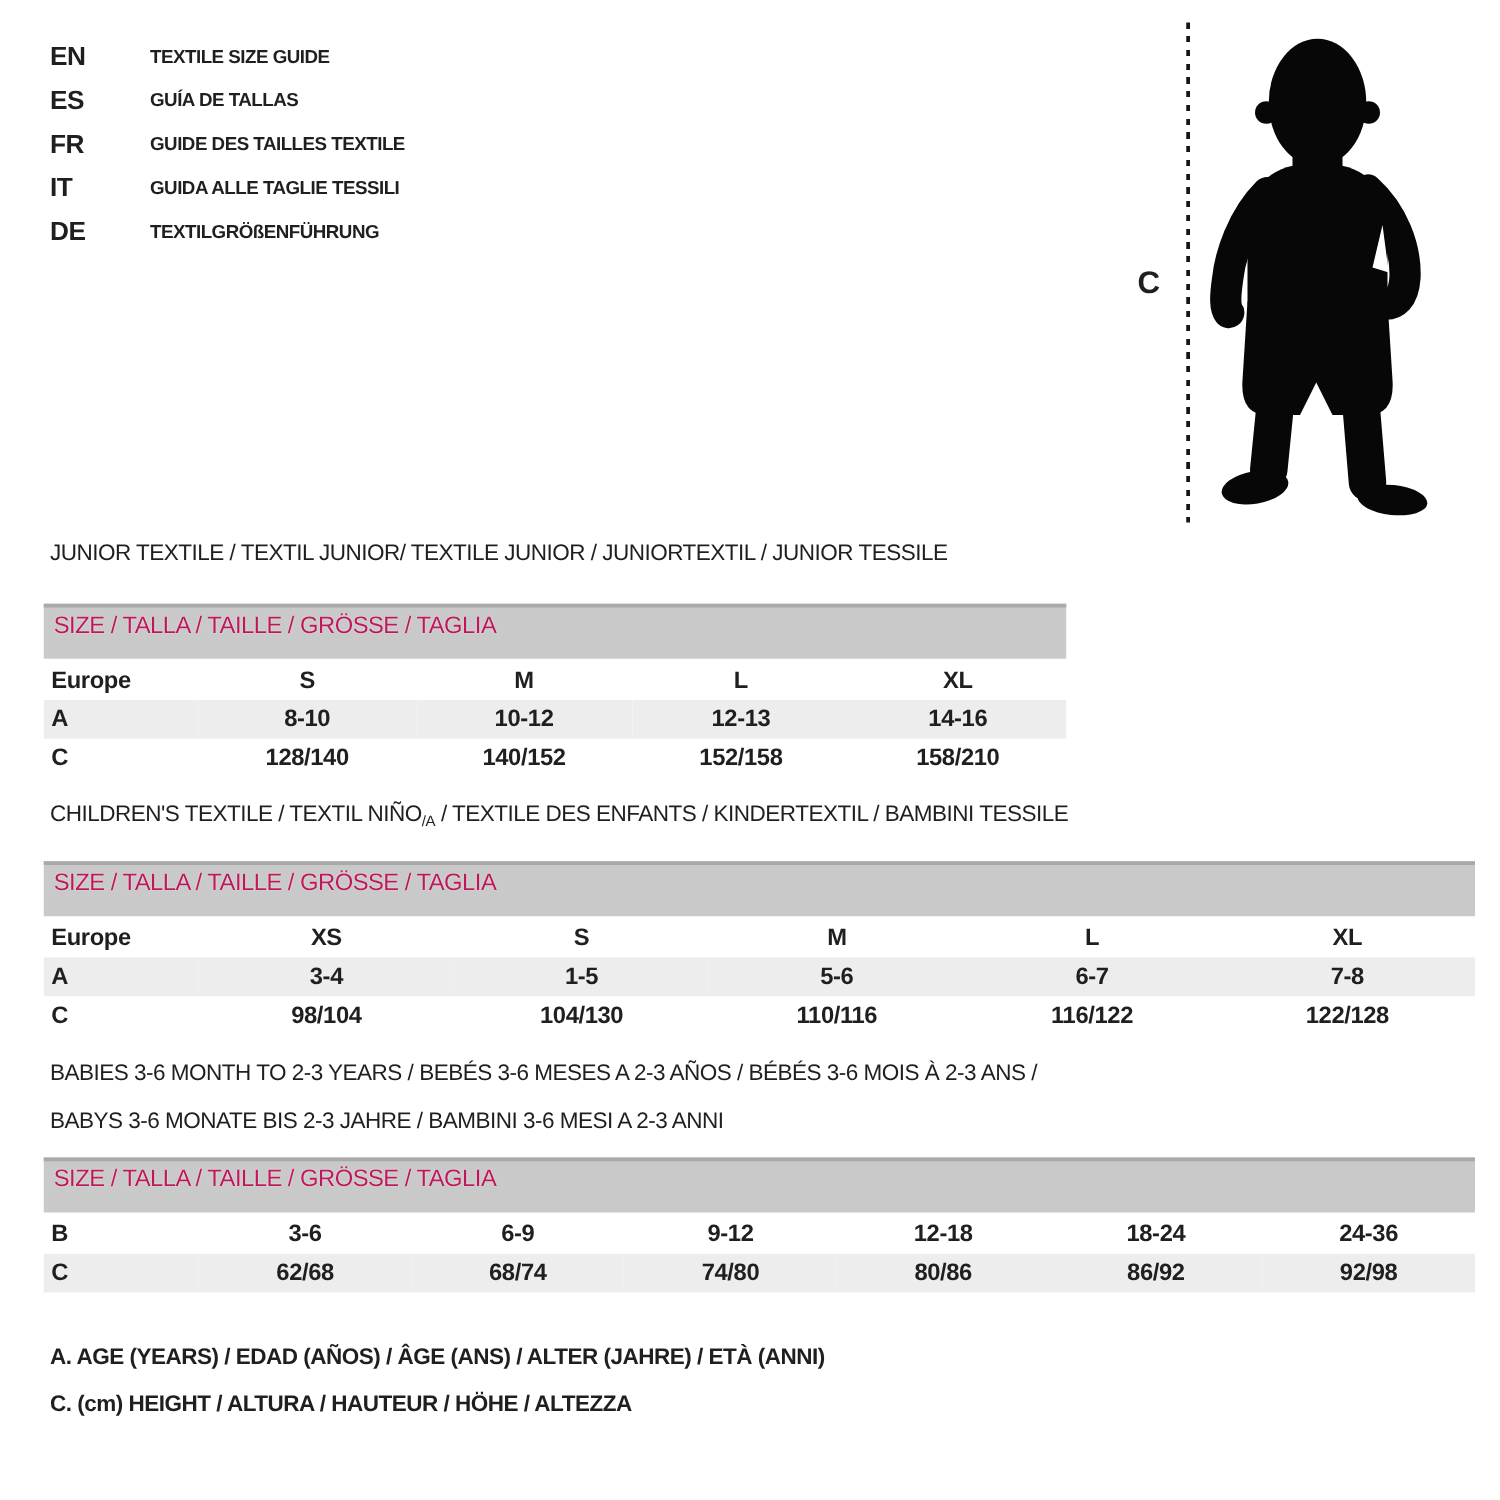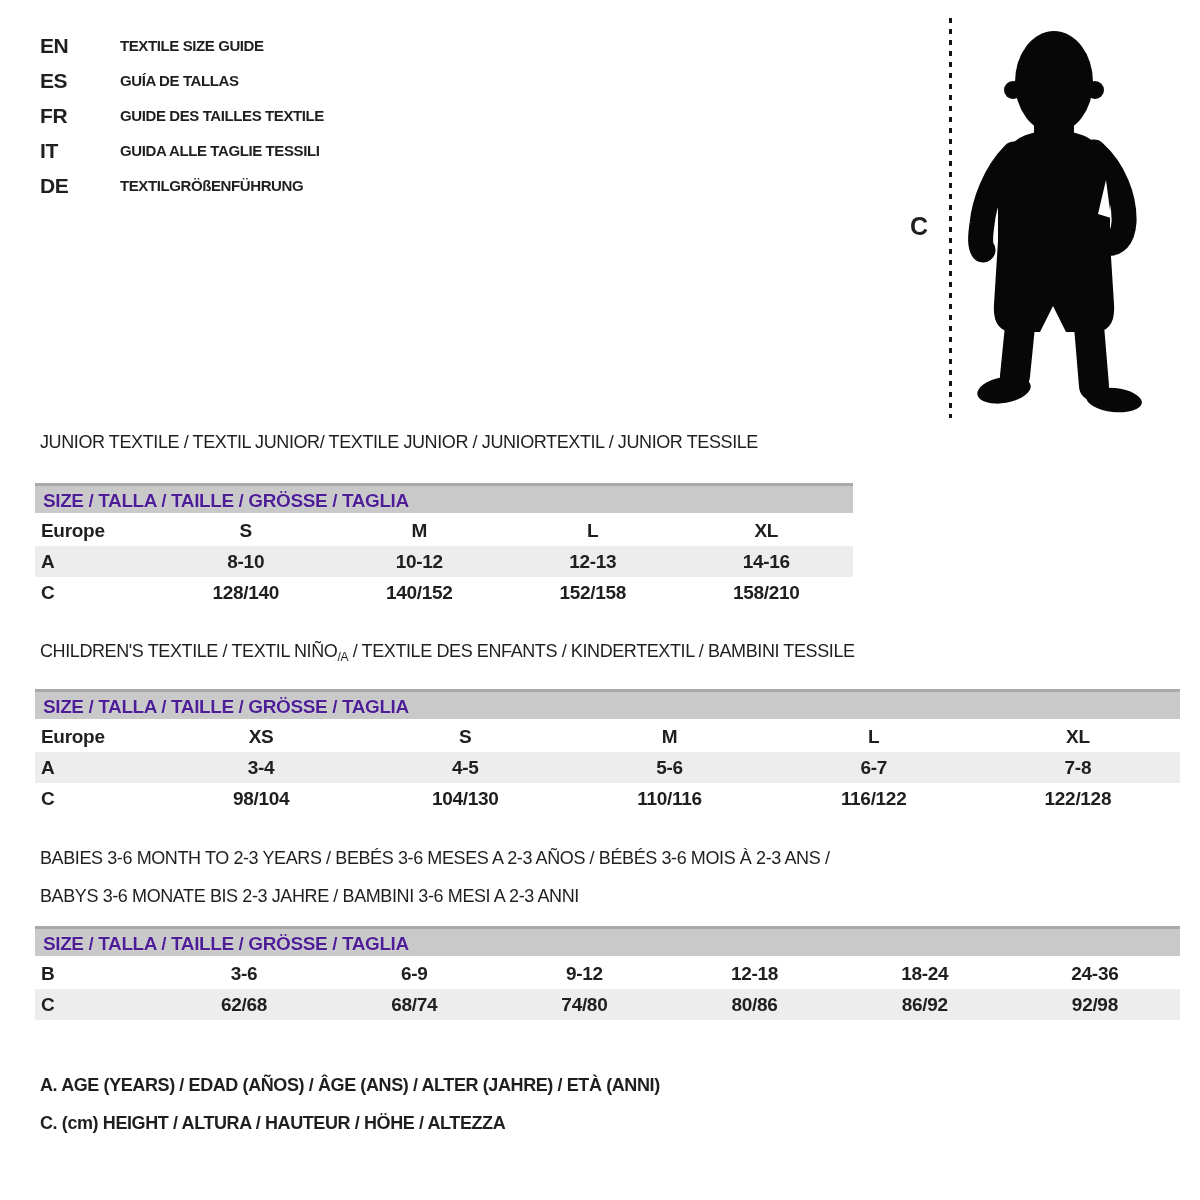--- a/index.html
+++ b/index.html
@@ -25,22 +25,22 @@
   .baby-svg{position:absolute;left:58px;top:12px;}
 
   
   .section-title{font-size:18px;font-weight:400;letter-spacing:-.4px;white-space:nowrap;}
   .title-sub{font-size:12px;vertical-align:-4px;letter-spacing:-.3px;}
 
   
   .table-block{left:35px;}
   .w-junior{width:818px;}
   .w-wide{width:1145px;}
-  .size-bar{height:30px;line-height:30px;background:#c9c9c9;border-top:3px solid #a9a9a9;
-    color:#4c1d95;font-size:19px;font-weight:700;letter-spacing:-.4px;padding-left:8px;
+  .size-bar{height:44px;line-height:30px;background:#c9c9c9;border-top:3px solid #a9a9a9;
+    color:#be185d;font-size:19px;font-weight:400;letter-spacing:-.4px;padding-left:8px;
     box-sizing:border-box;text-shadow:0 0 1px #ffffff;}
   table.size-table{width:100%;border-collapse:collapse;table-layout:fixed;margin-top:2px;}
   table.size-table td{height:31px;text-align:center;font-size:19px;font-weight:700;
     letter-spacing:-.3px;padding:0;}
   table.size-table td:first-child{width:118px;text-align:left;padding-left:6px;}
   table.size-table tr:nth-child(even){background:#ededed;}
 
   
   .legend-block{top:1066px;left:40px;}
   .legend-line{height:38px;line-height:38px;font-size:18px;font-weight:700;letter-spacing:-.4px;white-space:nowrap;}
@@ -140,21 +140,21 @@
           <td>Europe</td>
           <td>XS</td>
           <td>S</td>
           <td>M</td>
           <td>L</td>
           <td>XL</td>
         </tr>
         <tr>
           <td>A</td>
           <td>3-4</td>
-          <td>4-5</td>
+          <td>1-5</td>
           <td>5-6</td>
           <td>6-7</td>
           <td>7-8</td>
         </tr>
         <tr>
           <td>C</td>
           <td>98/104</td>
           <td>104/130</td>
           <td>110/116</td>
           <td>116/122</td>

